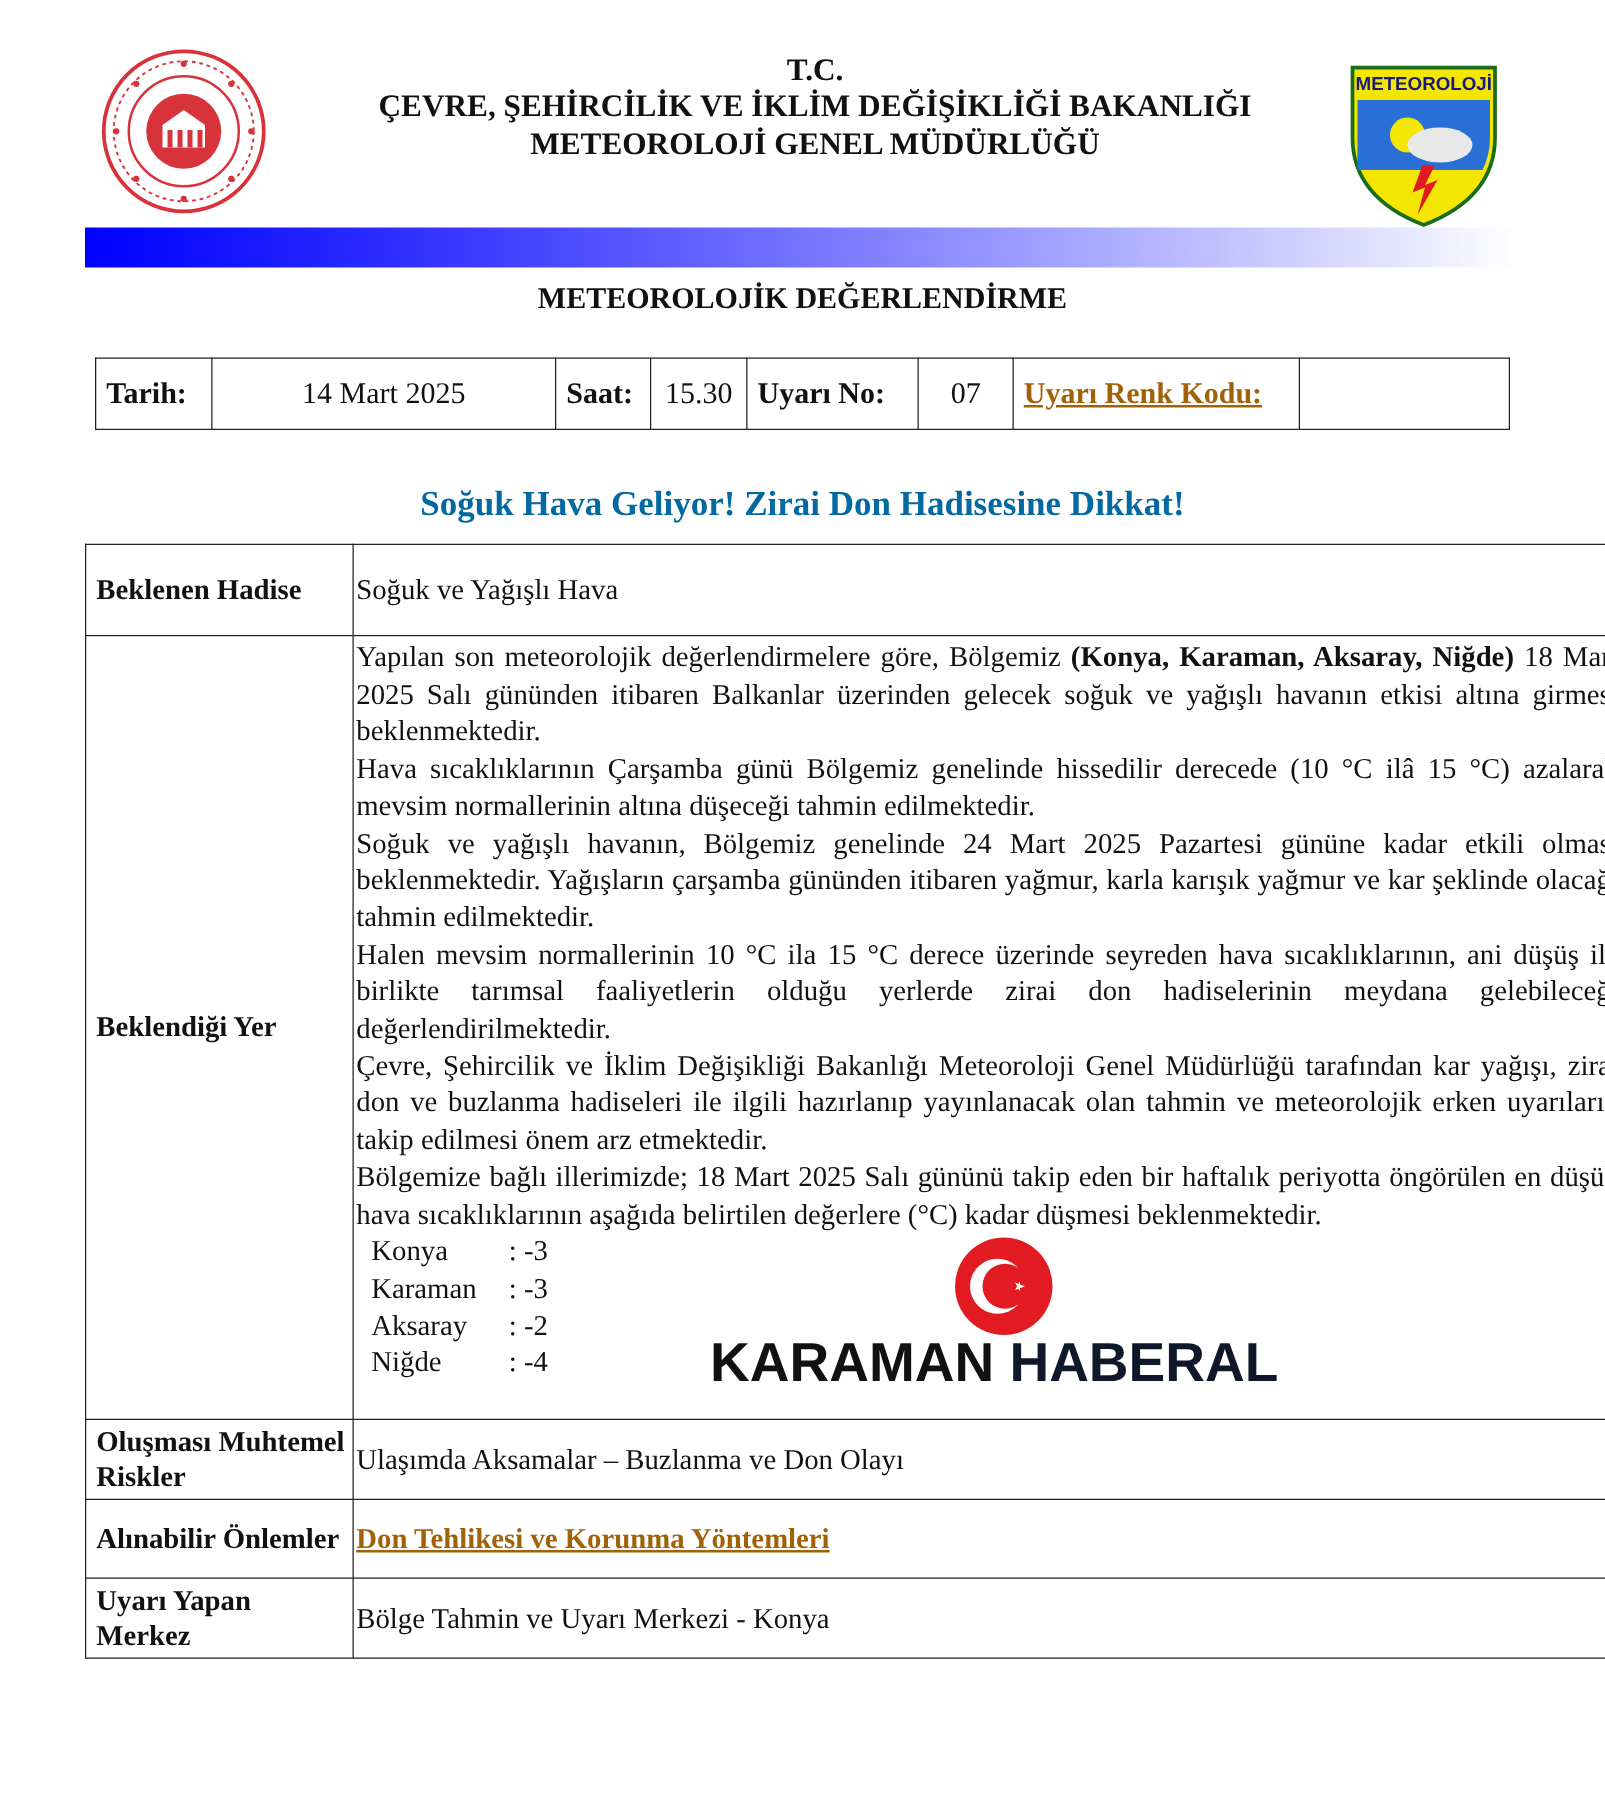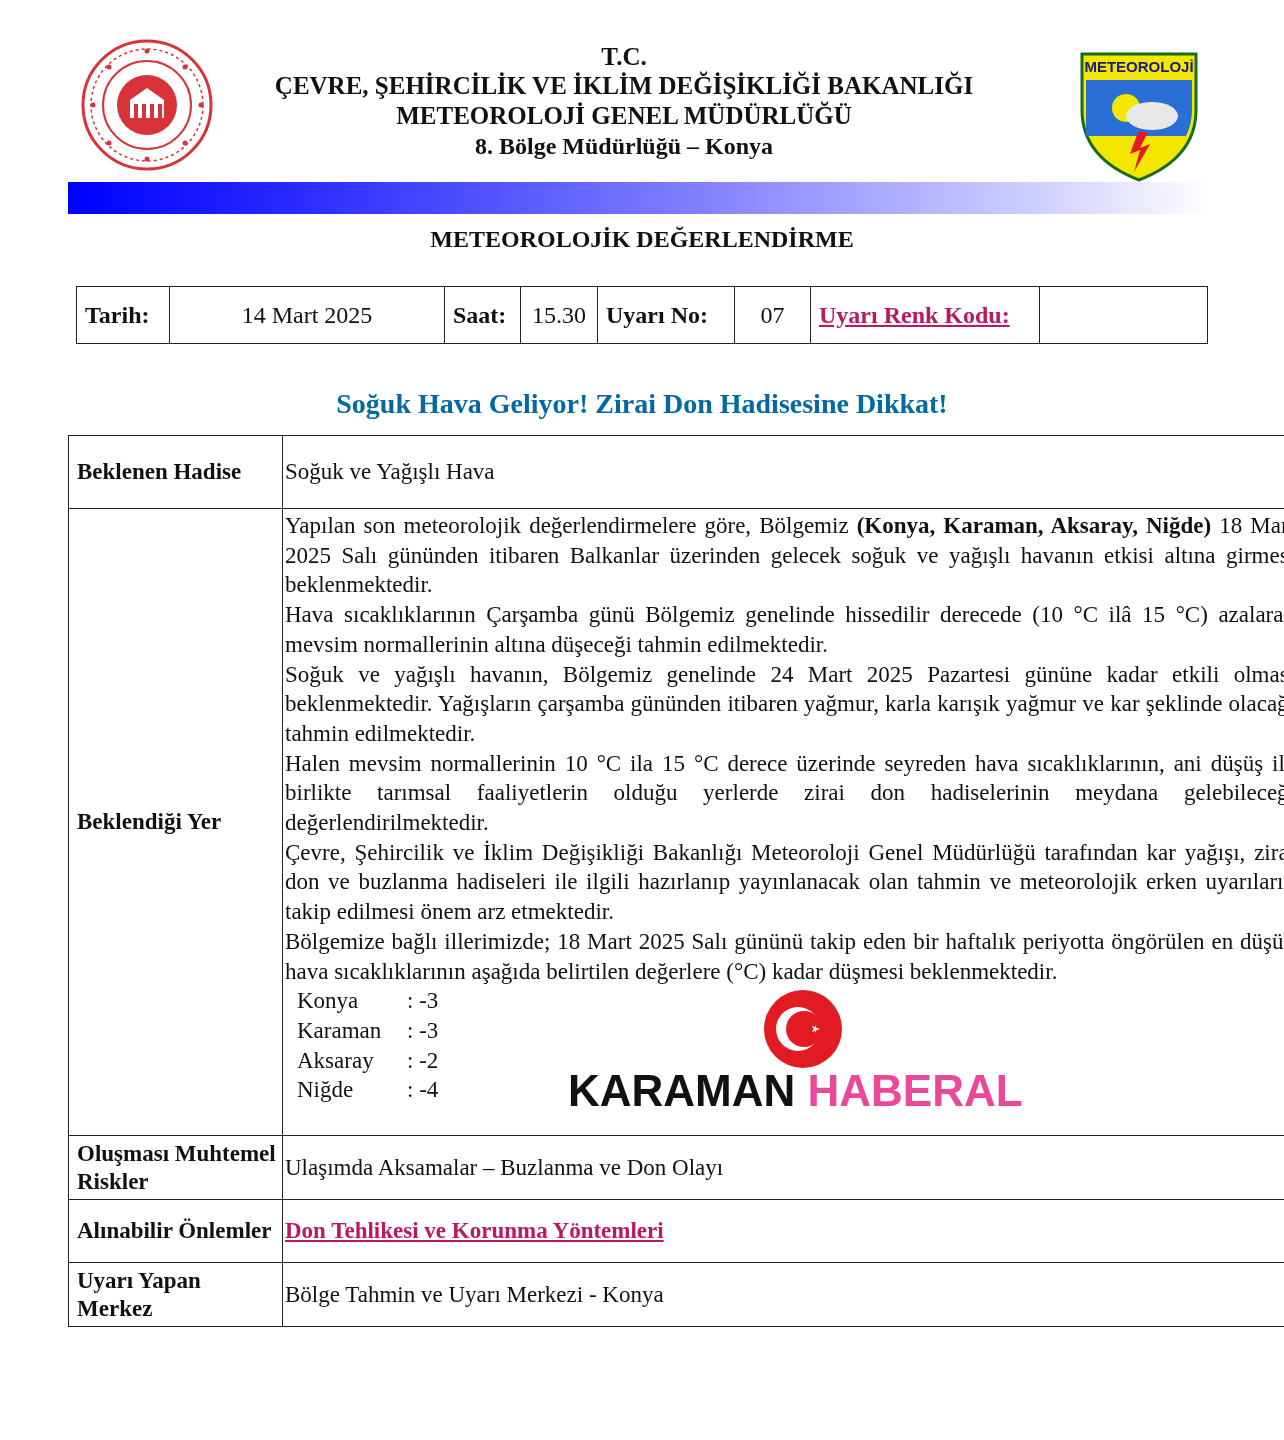--- a/index.html
+++ b/index.html
@@ -2,52 +2,52 @@
 <html><head>
 <meta charset="utf-8">
 <style>
   * { box-sizing: border-box; margin: 0; padding: 0; }
   html, body { width: 1284px; height: 1440px; background: #ffffff; overflow: hidden; }
   body { font-family: "Liberation Serif", "DejaVu Serif", serif; color: #111; position: relative; }
 
   .header { position: absolute; top: 36px; left: 0; width: 1284px; height: 150px; }
   .seal { position: absolute; left: 80px; top: 2px; width: 134px; height: 134px; }
   .logo-right { position: absolute; left: 1078px; top: 14px; width: 122px; height: 132px; }
-  .title-block { position: absolute; left: 224px; width: 800px; top: 6px; text-align: center; font-weight: bold; }
+  .title-block { position: absolute; left: 252px; width: 800px; top: 6px; text-align: center; font-weight: bold; }
   .title-block .l1 { font-size: 25px; line-height: 29px; }
   .title-block .l2 { font-size: 25px; line-height: 30px; }
   .title-block .l3 { font-size: 25px; line-height: 30px; }
   .title-block .l4 { font-size: 24px; line-height: 30px; }
 
   .gradient-bar { position: absolute; left: 68px; top: 182px; width: 1144px; height: 32px;
     background: linear-gradient(to right, #0000ff 0%, #2a2aff 20%, #8080ff 55%, #d0d0ff 85%, #ffffff 100%); }
 
   .doc-title { position: absolute; left: 0; width: 1284px; top: 226px; text-align: center; font-weight: bold; font-size: 24px; }
 
   table.meta { position: absolute; left: 76px; top: 286px; width: 1132px; height: 58px; border-collapse: collapse; }
   table.meta td { border: 1.5px solid #222; font-size: 24px; padding: 0 8px; vertical-align: middle; }
   table.meta td.b { font-weight: bold; }
   table.meta td.c { text-align: center; }
-  .link { color: #be185d; text-decoration: underline; font-weight: bold; }
+  .link { color: #a16207; text-decoration: underline; font-weight: bold; }
 
   .alert { position: absolute; left: 0; width: 1284px; top: 388px; text-align: center; color: #0369a1; font-weight: bold; font-size: 28px; }
 
   table.main { position: absolute; left: 68px; top: 435px; width: 1228px; border-collapse: collapse; }
   table.main td { border: 1.5px solid #222; font-size: 23px; vertical-align: middle; }
   table.main td.lbl { width: 214px; font-weight: bold; padding: 0 6px 0 8px; line-height: 28px; }
   table.main td.val { padding: 0 0 0 2px; }
   .para { text-align: justify; line-height: 29.7px; font-size: 23px; }
   .city-list { position: relative; margin-left: 12px; line-height: 29.7px; }
   .city-row { display: flex; }
   .city-name { width: 110px; }
   .watermark { position: absolute; left: 568px; top: 990px; width: 480px; height: 140px; }
   .wm-flag { position: absolute; left: 196px; top: 0; width: 78px; height: 78px; border-radius: 50%; background: #e21b22; }
   .wm-text { position: absolute; left: 0; top: 76px; font-family: "Liberation Sans", "DejaVu Sans", sans-serif; font-weight: bold; font-size: 44px; letter-spacing: 0px; white-space: nowrap; }
   .wm-k { color: #111; }
-  .wm-h { color: #ec4899; }
+  .wm-h { color: #0f172a; }
 </style>
 </head>
 <body>
 
 <div class="header">
   <svg class="seal" viewBox="0 0 134 134">
     <circle cx="67" cy="67" r="64" fill="#fff" stroke="#d8323a" stroke-width="3"></circle>
     <circle cx="67" cy="67" r="56" fill="none" stroke="#d8323a" stroke-width="1.5" stroke-dasharray="3 3"></circle>
     <circle cx="67" cy="67" r="44" fill="#fff" stroke="#d8323a" stroke-width="2"></circle>
     <circle cx="67" cy="67" r="30" fill="#d8323a"></circle>
@@ -66,21 +66,20 @@
         <circle cx="105" cy="29" r="2.5"></circle>
       <circle cx="29" cy="105" r="2.5"></circle>
         <circle cx="105" cy="105" r="2.5"></circle>
     </g>
   </svg>
 
   <div class="title-block">
     <div class="l1">T.C.</div>
     <div class="l2">ÇEVRE, ŞEHİRCİLİK VE İKLİM DEĞİŞİKLİĞİ BAKANLIĞI</div>
     <div class="l3">METEOROLOJİ GENEL MÜDÜRLÜĞÜ</div>
-    <div class="l4">8. Bölge Müdürlüğü – Konya</div>
   </div>
 
   <svg class="logo-right" viewBox="0 0 122 132">
     <path d="M4 4 H118 V60 Q118 108 61 130 Q4 108 4 60 Z" fill="#f3e600" stroke="#1a6b1a" stroke-width="3"></path>
     <rect x="6" y="6" width="110" height="22" fill="#f3e600"></rect>
     <text x="61" y="22" text-anchor="middle" font-family="Liberation Sans, sans-serif" font-weight="bold" font-size="15" fill="#1a1a7a">METEOROLOJİ</text>
     <path d="M8 30 H114 V60 Q114 74 108 86 L8 86 Z" fill="#2a6fd6"></path>
     <circle cx="48" cy="58" r="14" fill="#f3e600"></circle>
     <ellipse cx="74" cy="66" rx="26" ry="14" fill="#e8e8e8"></ellipse>
     <path d="M60 82 L52 104 L62 100 L56 122 L72 94 L62 98 L70 82 Z" fill="#e21b22"></path>

